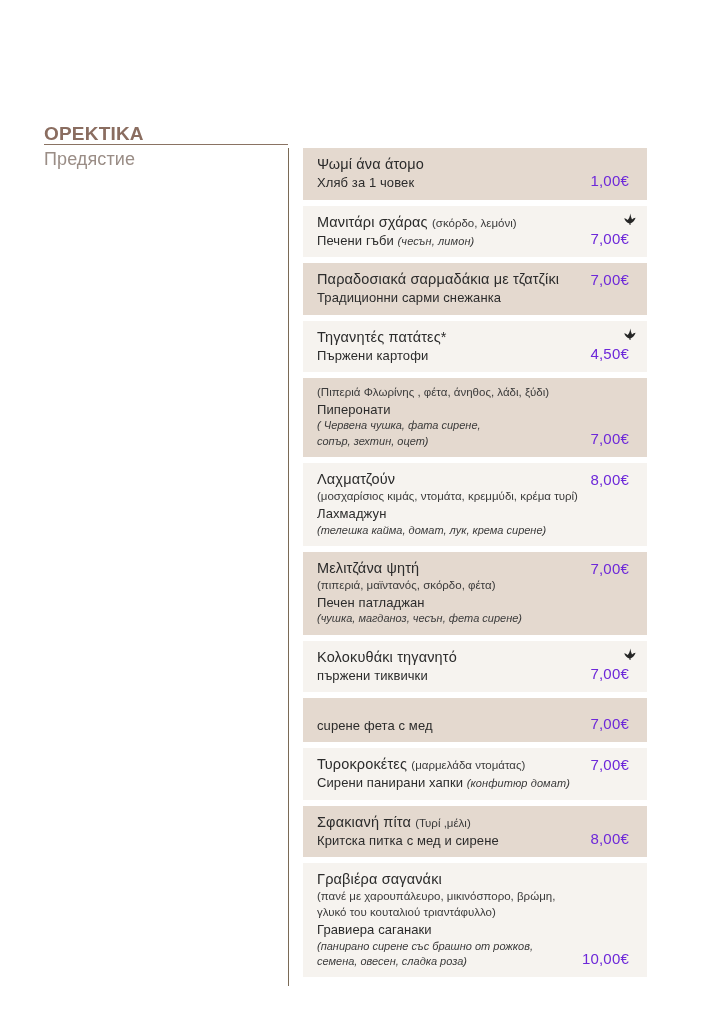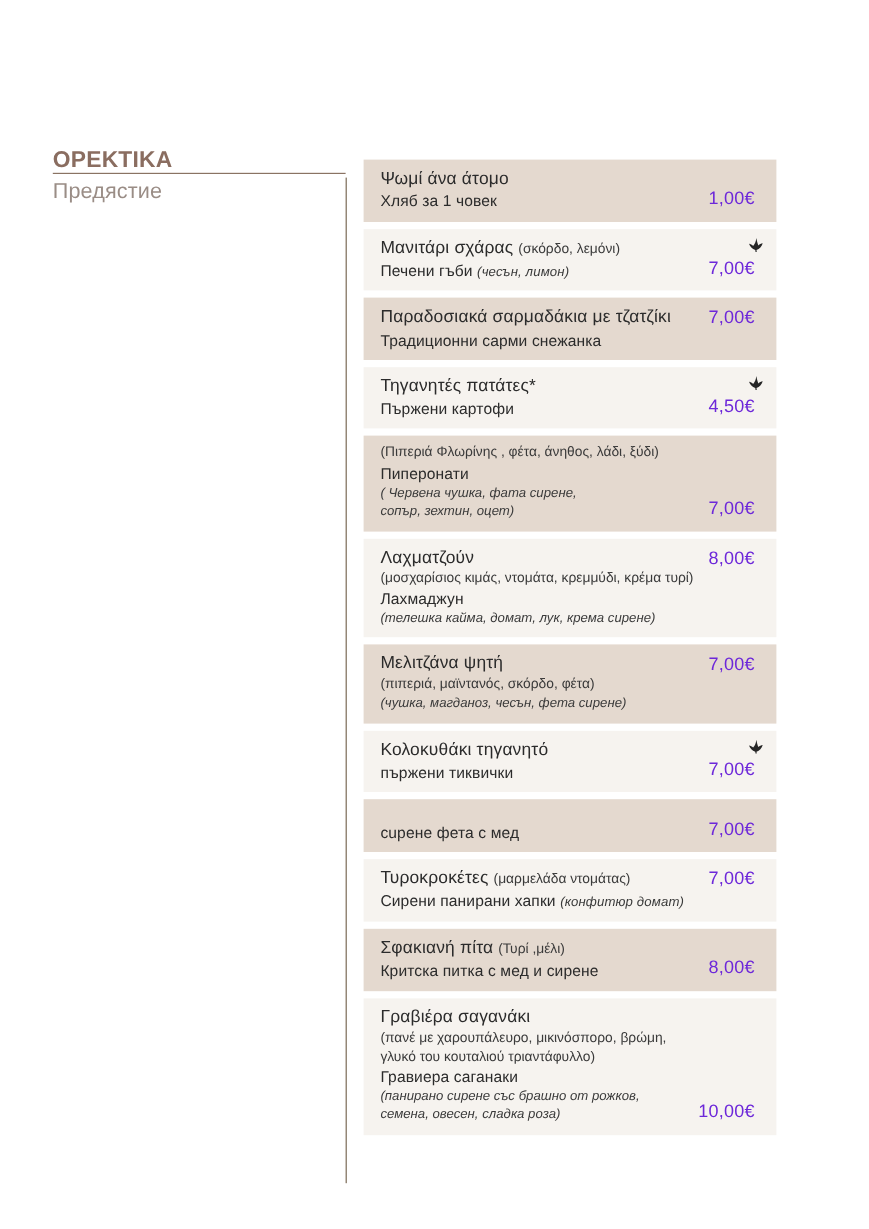--- a/index.html
+++ b/index.html
@@ -52,21 +52,21 @@
     top: 148px;
     width: 1px;
     height: 838px;
     background: #7a6a56;
   }
 
   
   .menu-panel {
     position: absolute;
     left: 303px;
-    top: 133px;
+    top: 148px;
     width: 344px;
   }
 
   .menu-row {
     position: relative;
     padding: 7px 18px 8px 14px;
     min-height: 44px;
     display: flex;
     align-items: flex-end;
     justify-content: space-between;
@@ -213,20 +213,21 @@
           <div class="line-bg">Лахмаджун</div>
           <div class="desc-bg">(телешка кайма, домат, лук, крема сирене)</div>
         </div>
         <div class="price">8,00€</div>
       </div>
       <div class="row-spacer"></div>
       <div class="menu-row shade-dark inline-price">
         <div class="row-text">
           <div class="line-gr">Μελιτζάνα ψητή</div>
           <div class="desc-gr">(πιπεριά, μαϊντανός, σκόρδο, φέτα)</div>
+          <div class="line-bg">Печен патладжан</div>
           <div class="desc-bg">(чушка, магданоз, чесън, фета сирене)</div>
         </div>
         <div class="price">7,00€</div>
       </div>
       <div class="row-spacer"></div>
       <div class="menu-row shade-light">
         <div class="row-text">
           <div class="line-gr">Κολοκυθάκι τηγανητό</div>
           <div class="line-bg">пържени тиквички</div>
         </div>

